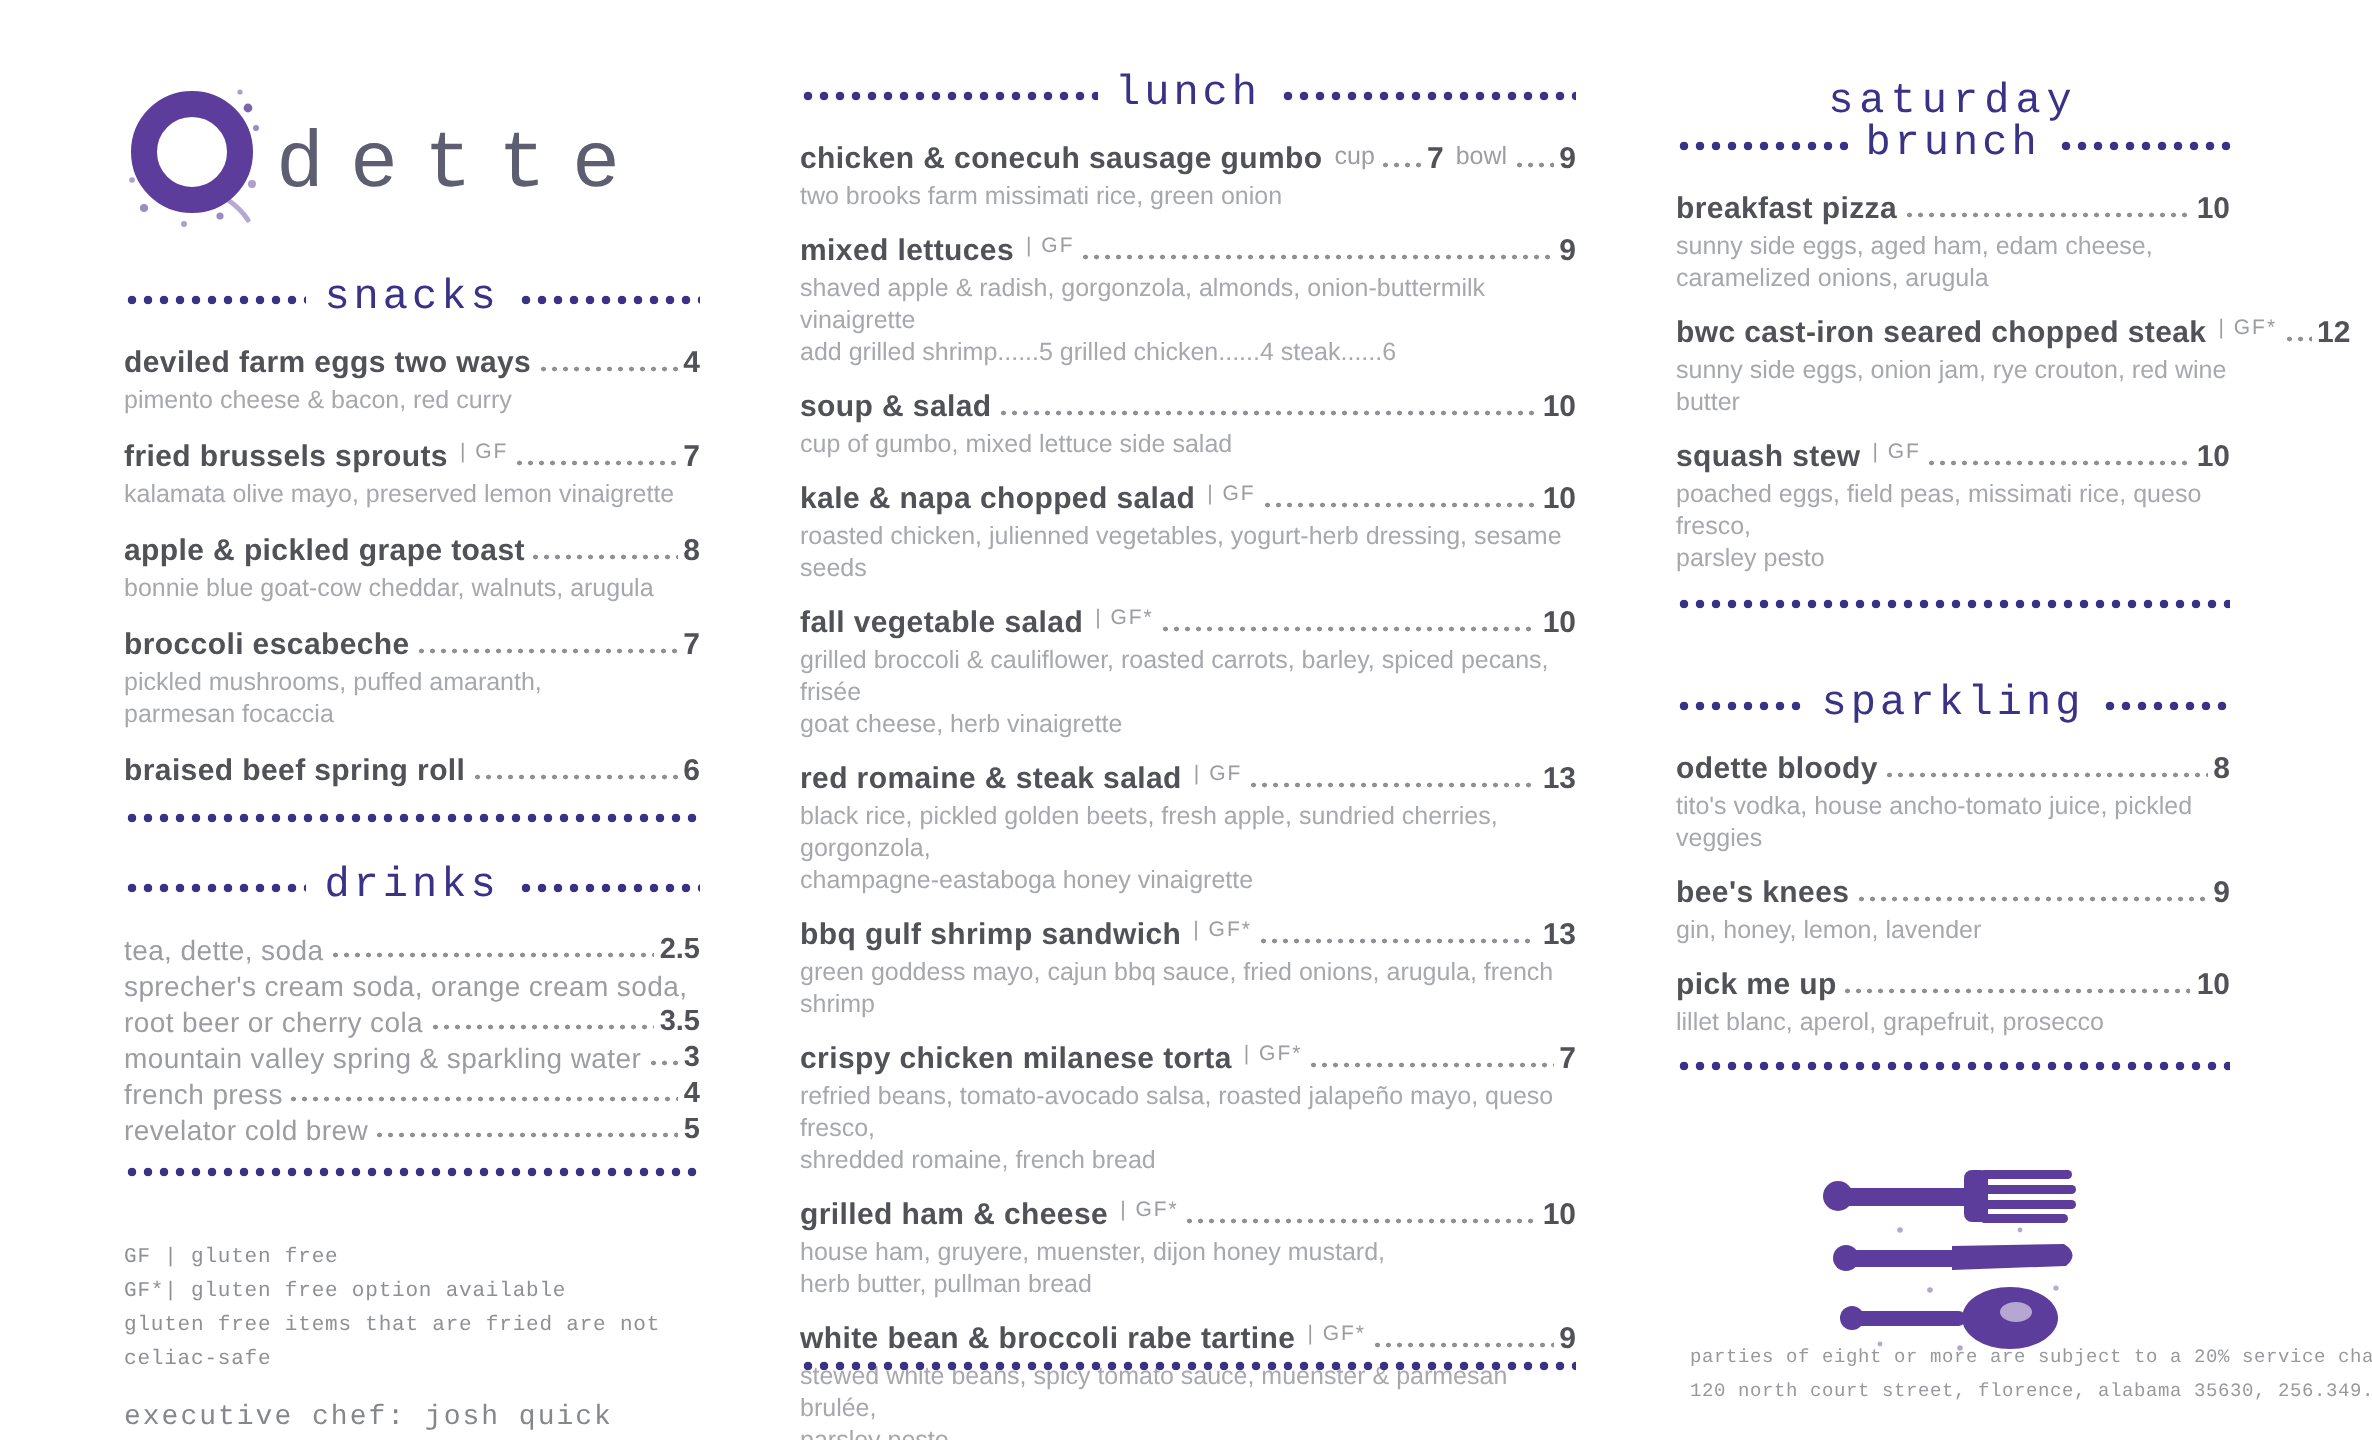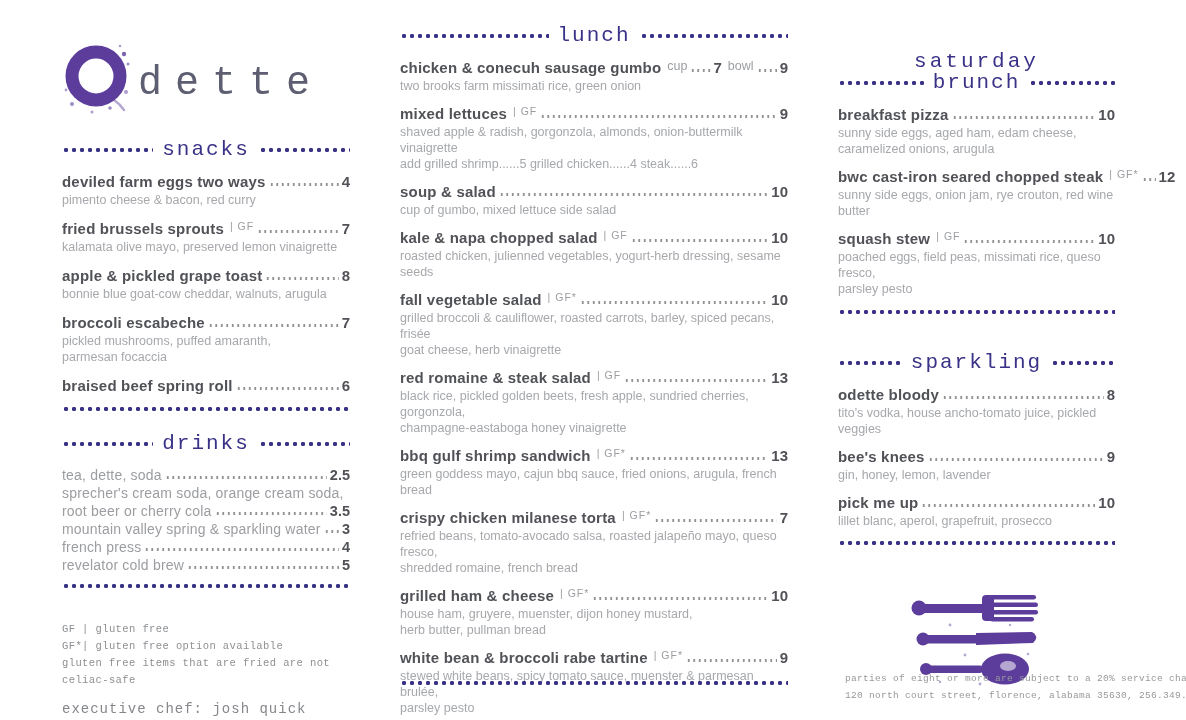--- a/index.html
+++ b/index.html
@@ -8,22 +8,22 @@
     --ink:#515257;
     --muted:#a6a8ac;
     --label:#9b9da1;
     --typ:#8e9093;
   }
   *{margin:0;padding:0;box-sizing:border-box;}
   body{background:#e8e8e8;font-family:"Liberation Sans",sans-serif;}
   .page{position:relative;width:1186px;height:720px;background:#ffffff;overflow:hidden;margin:0 auto;}
   .col{position:absolute;top:0;}
   .col-left{left:62px;width:288px;padding-top:36px;}
-  .col-mid{left:400px;width:388px;height:720px;padding-top:24px;}
-  .col-right{left:838px;width:277px;height:720px;padding-top:50px;}
+  .col-mid{left:400px;width:388px;height:720px;padding-top:36px;}
+  .col-right{left:838px;width:277px;height:720px;padding-top:40px;}
 
   
   .logo{display:flex;align-items:center;height:86px;margin-bottom:16px;}
   .logo svg{display:block;}
   .logo-text{font-family:"Liberation Mono",monospace;font-size:40px;letter-spacing:13px;color:#5d5e71;margin-left:4px;transform:translateY(4px);}
 
   
   .section-header{display:flex;align-items:center;gap:9px;color:var(--accent);margin-bottom:12px;}
   .header-text{font-family:"Liberation Mono",monospace;font-size:21px;letter-spacing:2px;white-space:nowrap;}
   .hdots{flex:1;height:6px;background-image:radial-gradient(circle,var(--accent) 2px,transparent 2.3px);background-size:8px 6px;background-repeat:repeat-x;background-position:0 center;}
@@ -262,21 +262,21 @@
           <div class="item-desc">black rice, pickled golden beets, fresh apple, sundried cherries, gorgonzola,
 champagne-eastaboga honey vinaigrette</div>
         </div>
         <div class="item">
           <div class="item-line">
             <span class="item-name">bbq gulf shrimp sandwich</span>
             <span class="item-gf">| GF*</span>
             <span class="leader"></span>
             <span class="item-price">13</span>
           </div>
-          <div class="item-desc">green goddess mayo, cajun bbq sauce, fried onions, arugula, french bread</div>
+          <div class="item-desc">green goddess mayo, cajun bbq sauce, fried onions, arugula, french shrimp</div>
         </div>
         <div class="item">
           <div class="item-line">
             <span class="item-name">crispy chicken milanese torta</span>
             <span class="item-gf">| GF*</span>
             <span class="leader"></span>
             <span class="item-price">7</span>
           </div>
           <div class="item-desc">refried beans, tomato-avocado salsa, roasted jalapeño mayo, queso fresco,
 shredded romaine, french bread</div>

